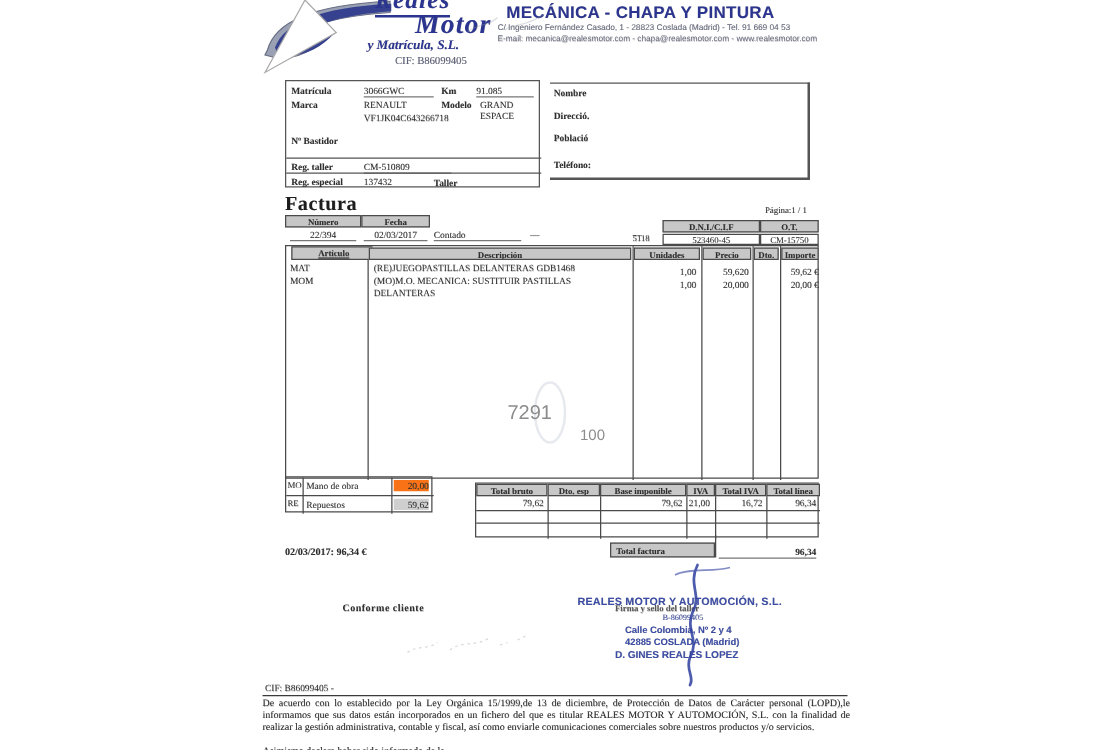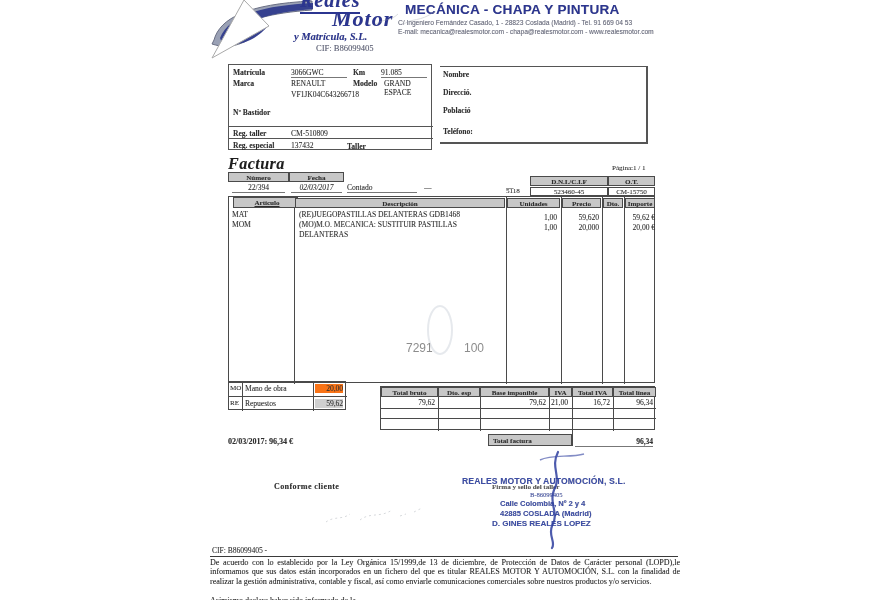--- a/index.html
+++ b/index.html
@@ -71,31 +71,31 @@
     <span class="abs b" style="left:118px;top:77px;font-size:7.5px;">Taller</span>
   </div>
 
   <div class="abs" style="left:440px;top:66px;width:208px;height:78px;border-top:1px solid #555;border-right:2px solid #555;border-bottom:2px double #555;box-sizing:border-box;">
     <span class="abs b" style="left:3px;top:3px;font-size:7.5px;">Nombre</span>
     <span class="abs b" style="left:3px;top:21px;font-size:7.5px;">Direcció.</span>
     <span class="abs b" style="left:3px;top:39px;font-size:7.5px;">Població</span>
     <span class="abs b" style="left:3px;top:60px;font-size:7.5px;">Teléfono:</span>
   </div>
 
-  <div class="abs b" style="left:228px;top:155px;font-size:16px;letter-spacing:0.5px;color:#1d1d1d;font-style:italic;">Factura</div>
+  <div class="abs b" style="left:228px;top:155px;font-size:16px;letter-spacing:0.5px;color:#1d1d1d;">Factura</div>
   <div class="abs" style="left:612px;top:164px;font-size:7px;">Página:1 / 1</div>
 
   <div class="abs" style="left:228px;top:172px;width:427px;height:22px;">
     <div class="abs cell-h" style="left:0;top:0;width:61px;height:10px;">Número</div>
     <div class="abs cell-h" style="left:61px;top:0;width:55px;height:10px;">Fecha</div>
     <div class="abs cell-h" style="left:302px;top:4px;width:78px;height:10px;">D.N.I./C.I.F</div>
     <div class="abs cell-h" style="left:380px;top:4px;width:47px;height:10px;">O.T.</div>
 
     <span class="abs cell-v underv center" style="left:4px;top:11px;width:53px;">22/394</span>
-    <span class="abs cell-v underv center" style="left:63px;top:11px;width:51px;font-style:italic;">02/03/2017</span>
+    <span class="abs cell-v underv center" style="left:63px;top:11px;width:51px;">02/03/2017</span>
     <span class="abs cell-v underv" style="left:119px;top:11px;width:70px;">Contado</span>
     <span class="abs cell-v" style="left:196px;top:11px;">—</span>
     <span class="abs cell-v" style="left:278px;top:11px;">—</span>
     <span class="abs cell-v" style="left:278px;top:15px;font-size:7px;">5118</span>
     <span class="abs cell-v boxline center" style="left:302px;top:15px;width:78px;height:9px;font-size:7px;">523460-45</span>
     <span class="abs cell-v boxline center" style="left:380px;top:15px;width:47px;height:9px;font-size:7px;">CM-15750</span>
   </div>
 
   <div class="abs boxline" style="left:228px;top:196px;width:427px;height:187px;border-color:#4a4a4a;">
 
@@ -126,21 +126,21 @@
 DELANTERAS</span>
       <span class="abs cell-v right" style="left:290px;top:26px;width:38px;">1,00</span>
       <span class="abs cell-v right" style="left:336px;top:26px;width:34px;">20,000</span>
       <span class="abs cell-v right" style="left:397px;top:26px;width:29px;">20,00 €</span>
     </div>
   </div>
 
   <svg class="abs" style="left:418px;top:300px;opacity:0.45;" width="46" height="60" viewBox="0 0 46 60">
     <ellipse cx="22" cy="30" rx="12" ry="24" fill="none" stroke="#c9cfd8" stroke-width="2"></ellipse>
   </svg>
-  <div class="abs sans gray" style="left:406px;top:341px;font-size:12px;">7291</div>
+  <div class="abs sans gray" style="left:406px;top:322px;font-size:16px;">7291</div>
   <div class="abs sans gray" style="left:464px;top:341px;font-size:12px;">100</div>
 
   <div class="abs boxline" style="left:228px;top:381px;width:118px;height:29px;border-color:#4a4a4a;">
     <div class="abs" style="left:13px;top:0;height:29px;border-left:1px solid #4a4a4a;"></div>
     <div class="abs" style="left:84px;top:0;height:29px;border-left:1px solid #4a4a4a;"></div>
     <div class="abs" style="left:0;top:14px;width:118px;border-top:1px solid #4a4a4a;"></div>
     <div>
       <span class="abs cell-v" style="left:1px;top:2px;font-size:7px;">MO</span>
       <span class="abs cell-v" style="left:16px;top:2px;">Mano de obra</span>
       <span class="abs cell-v right" style="left:86px;top:2px;width:28px;background:#f97316;">20,00</span>

